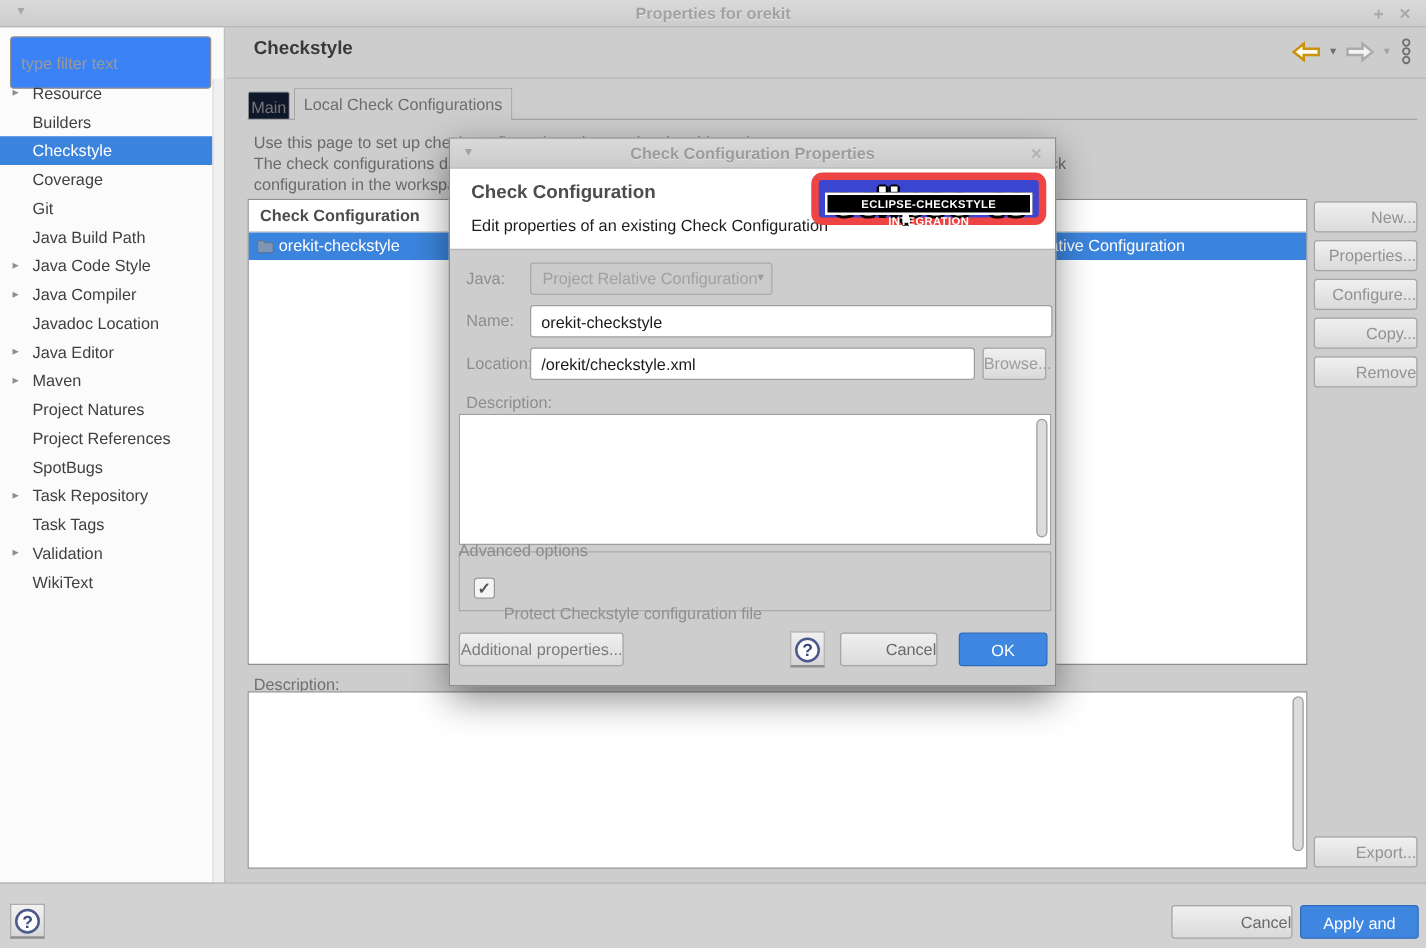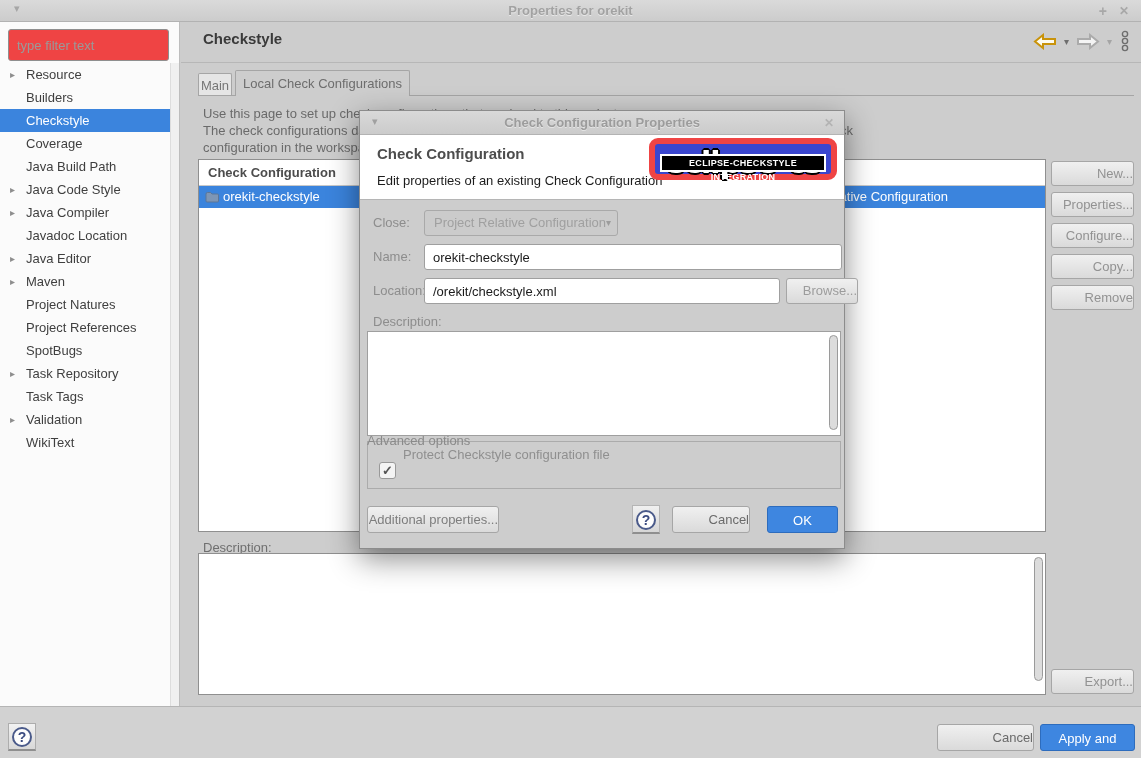--- a/index.html
+++ b/index.html
@@ -15,43 +15,43 @@
     background:linear-gradient(#dadada,#cccccc); border-bottom:1px solid #b2b2b2; }
   .tb-menu { position:absolute; left:14px; top:2px; color:#a6a6a6; font-size:11px; }
   .tb-title { position:absolute; left:0; right:0; top:3px; text-align:center;
     font-weight:bold; color:#a2a2a2; text-shadow:0 1px 0 #e8e8e8; }
   .tb-max   { position:absolute; right:34px; top:3px; color:#a8a8a8; font-weight:bold; font-size:14px; }
   .tb-close { position:absolute; right:12px; top:4px; color:#a8a8a8; font-weight:bold; font-size:12px; }
 
   
   .sidebar { position:absolute; left:0; top:22px; width:180px; height:684px;
     background:#fbfbfb; border-right:1px solid #bdbdbd; }
-  .filter { position:absolute; left:8px; top:7px; width:161px; height:32px;
-    border:1px solid #8f8f8f; border-radius:3px; background:#ef4444;
+  .filter { position:absolute; left:8px; top:7px; width:161px; height:42px;
+    border:1px solid #8f8f8f; border-radius:3px; background:#3b82f6;
     font-family:"Liberation Sans",sans-serif; font-size:13px; padding:0 8px; color:#333; }
   .filter::placeholder { color:#9a9a9a; }
   .tree { position:absolute; left:0; top:41px; right:9px; }
   .tree-item { position:relative; height:23px; line-height:23px; padding-left:26px;
     font-size:13px; color:#3f3f3f; white-space:nowrap; }
   .tree-item .arrow { position:absolute; left:10px; top:0; color:#8e8e8e; font-size:10px; }
   .tree-item.selected { background:#3b84dd; color:#fff; }
   .side-scroll { position:absolute; right:0; top:41px; width:9px; bottom:0;
     background:#f0f0f0; border-left:1px solid #dddddd; }
 
   
   .main { position:absolute; left:181px; top:22px; width:960px; height:684px; background:#cdcdcd; }
   .page-title { position:absolute; left:22px; top:8px; font-size:15px; font-weight:bold; color:#3a3a3a; }
   .nav-toolbar { position:absolute; right:10px; top:8px; display:flex; align-items:center; gap:7px; }
   .chev { color:#6e6e6e; font-size:10px; }
   .chev.dis { color:#a5a5a5; }
   .hsep { position:absolute; left:0; top:40px; width:960px; border-top:1px solid #b7b7b7; }
 
   .tab { position:absolute; text-align:center; font-size:13px; color:#767676;
     border:1px solid #a5a5a5; border-bottom:none; border-radius:2px 2px 0 0; }
-  .tab-main { left:17px; top:51px; width:34px; height:23px; line-height:23px; background:#e5e5e5; }
+  .tab-main { left:17px; top:51px; width:34px; height:23px; line-height:23px; background:#0f172a; }
   .tab-active { left:54px; top:48px; width:175px; height:26px; line-height:26px;
     background:#cdcdcd; color:#6d6d6d; z-index:2; }
   .tabline { position:absolute; left:17px; top:73px; width:936px; border-top:1px solid #a5a5a5; }
 
   .desc-line { position:absolute; left:22px; font-size:13px; color:#6a6a6a; white-space:nowrap; }
 
   .cfg-table { position:absolute; left:17px; top:137px; width:848px; height:373px;
     background:#ffffff; border:1px solid #8f8f8f; }
   .cfg-header { height:26px; line-height:26px; border-bottom:1px solid #c9c9c9;
     font-weight:bold; color:#4c4c4c; padding-left:9px; }
@@ -113,21 +113,21 @@
     line-height:24px; padding:0 20px 0 9px; color:#a0a0a0; white-space:nowrap; overflow:hidden; }
   .combo-arrow { position:absolute; right:6px; top:0; color:#9c9c9c; font-size:10px; }
   .dlg-textarea { position:absolute; left:7px; top:220px; width:474px; height:105px;
     background:#fff; border:1px solid #9f9f9f; }
   .dlg-fieldset { position:absolute; left:7px; top:330px; width:474px; height:48px;
     border:1px solid #ababab; }
   .dlg-legend { position:absolute; left:7px; top:322px; color:#8a8a8a; background:transparent; }
   .dlg-check { position:absolute; left:19px; top:351px; width:17px; height:17px;
     background:#f4f4f4; border:1px solid #999; border-radius:3px;
     color:#555; font-weight:bold; font-size:13px; line-height:15px; text-align:center; }
-  .dlg-checklabel { position:absolute; left:43px; top:336px; color:#8f8f8f; }
+  .dlg-checklabel { position:absolute; left:43px; top:372px; color:#8f8f8f; }
   .dlg-btn { position:absolute; top:395px; height:27px; line-height:25px; color:#7d7d7d; }
   .dlg-help { position:absolute; left:272px; top:394px; width:28px; height:29px;
     background:linear-gradient(#f0f0f0,#d6d6d6); border:1px solid #b5b5b5; border-bottom:2px solid #8f8f8f; text-align:center; }
   .dlg-ok { position:absolute; left:407px; top:395px; width:71px; height:27px; line-height:27px;
     background:#3e86e0; border:1px solid #2d6cbd; border-radius:3px; color:#fff; text-align:center; }
 </style>
 </head>
 <body>
 
 <div class="titlebar">
@@ -137,20 +137,21 @@
   <span class="tb-close">✕</span>
 </div>
 
 <div class="sidebar">
   <input class="filter" placeholder="type filter text" style="">
   <div class="tree">
     <div class="tree-item"><span class="arrow">▸</span><span>Resource</span></div>
     <div class="tree-item"><span>Builders</span></div>
     <div class="tree-item selected"><span>Checkstyle</span></div>
     <div class="tree-item"><span>Coverage</span></div>
+    <div class="tree-item"><span>Git</span></div>
     <div class="tree-item"><span>Java Build Path</span></div>
     <div class="tree-item"><span class="arrow">▸</span><span>Java Code Style</span></div>
     <div class="tree-item"><span class="arrow">▸</span><span>Java Compiler</span></div>
     <div class="tree-item"><span>Javadoc Location</span></div>
     <div class="tree-item"><span class="arrow">▸</span><span>Java Editor</span></div>
     <div class="tree-item"><span class="arrow">▸</span><span>Maven</span></div>
     <div class="tree-item"><span>Project Natures</span></div>
     <div class="tree-item"><span>Project References</span></div>
     <div class="tree-item"><span>SpotBugs</span></div>
     <div class="tree-item"><span class="arrow">▸</span><span>Task Repository</span></div>
@@ -231,32 +232,32 @@
 
   <div class="dlg-header">
     <div class="dlg-h1">Check Configuration</div>
     <div class="dlg-sub">Edit properties of an existing Check Configuration</div>
     <div class="logo">
       <div class="logo-main">eclipse-cs</div>
       <div class="logo-banner">ECLIPSE-CHECKSTYLE INTEGRATION</div>
     </div>
   </div>
 
-  <div class="dlg-label" style="top:99px">Close:</div>
+  <div class="dlg-label" style="top:99px">Java:</div>
   <div class="dlg-combo">
     <span>Project Relative Configuration</span>
     <span class="combo-arrow" style="line-height:24px">▾</span>
   </div>
 
   <div class="dlg-label" style="top:133px">Name:</div>
   <input class="dlg-input" style="left: 64px; top: 133px; width: 418px;" value="orekit-checkstyle">
 
   <div class="dlg-label" style="top:167px">Location:</div>
   <input class="dlg-input" style="left: 64px; top: 167px; width: 356px;" value="/orekit/checkstyle.xml">
-  <div class="btn" style="position:absolute; left:426px; top:167px; width:72px; height:26px; line-height:24px; color:#9c9c9c;">Browse...</div>
+  <div class="btn" style="position:absolute; left:426px; top:167px; width:51px; height:26px; line-height:24px; color:#9c9c9c;">Browse...</div>
 
   <div class="dlg-label" style="top:198px">Description:</div>
   <div class="dlg-textarea">
     <div class="scroll-thumb" style="right:2px; top:3px; width:9px; height:95px;"></div>
   </div>
 
   <div class="dlg-fieldset"></div>
   <div class="dlg-legend">Advanced options</div>
   <div class="dlg-check">✓</div>
   <div class="dlg-checklabel">Protect Checkstyle configuration file</div>

